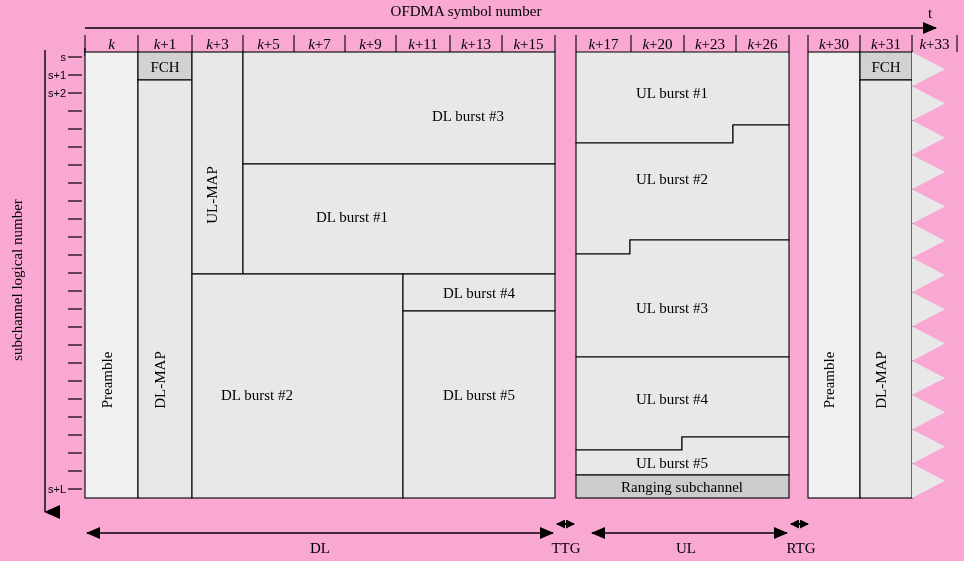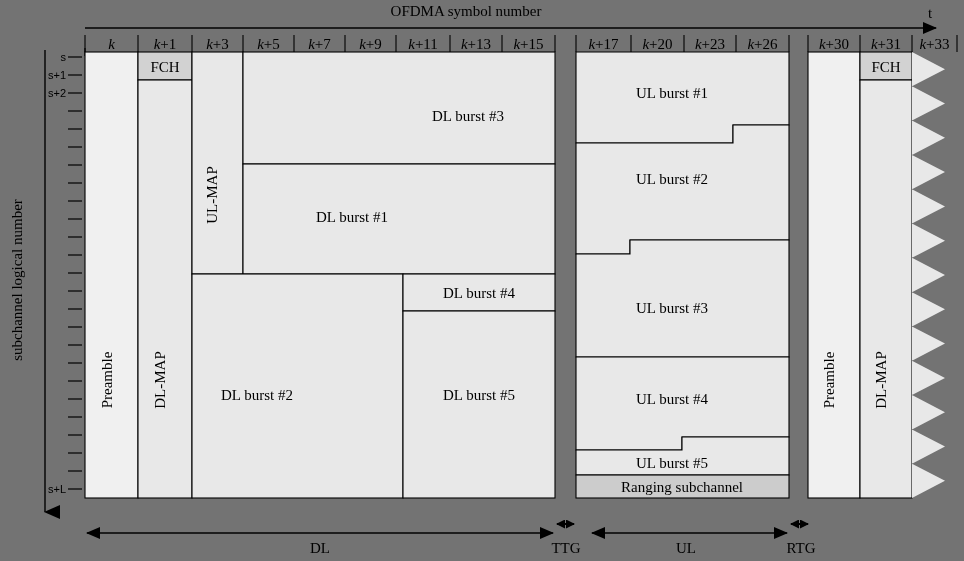--- a/index.html
+++ b/index.html
@@ -4,21 +4,21 @@
 <style>
   html, body {
     margin: 0;
     padding: 0;
     background: #ffffff;
   }
   #frame {
     position: relative;
     width: 964px;
     height: 561px;
-    background: #737373;
+    background: #f9a8d4;
     font-family: "Liberation Serif", serif;
     overflow: hidden;
   }
   svg { display: block; }
   text { fill: #000000; }
   .axis-title { font-size: 15px; }
   .sym-label  { font-size: 15px; font-style: italic; }
   .sub-label  { font-size: 11px; font-family: "Liberation Sans", sans-serif; }
   .blk-label  { font-size: 15px; }
   .dir-label  { font-size: 15px; }

